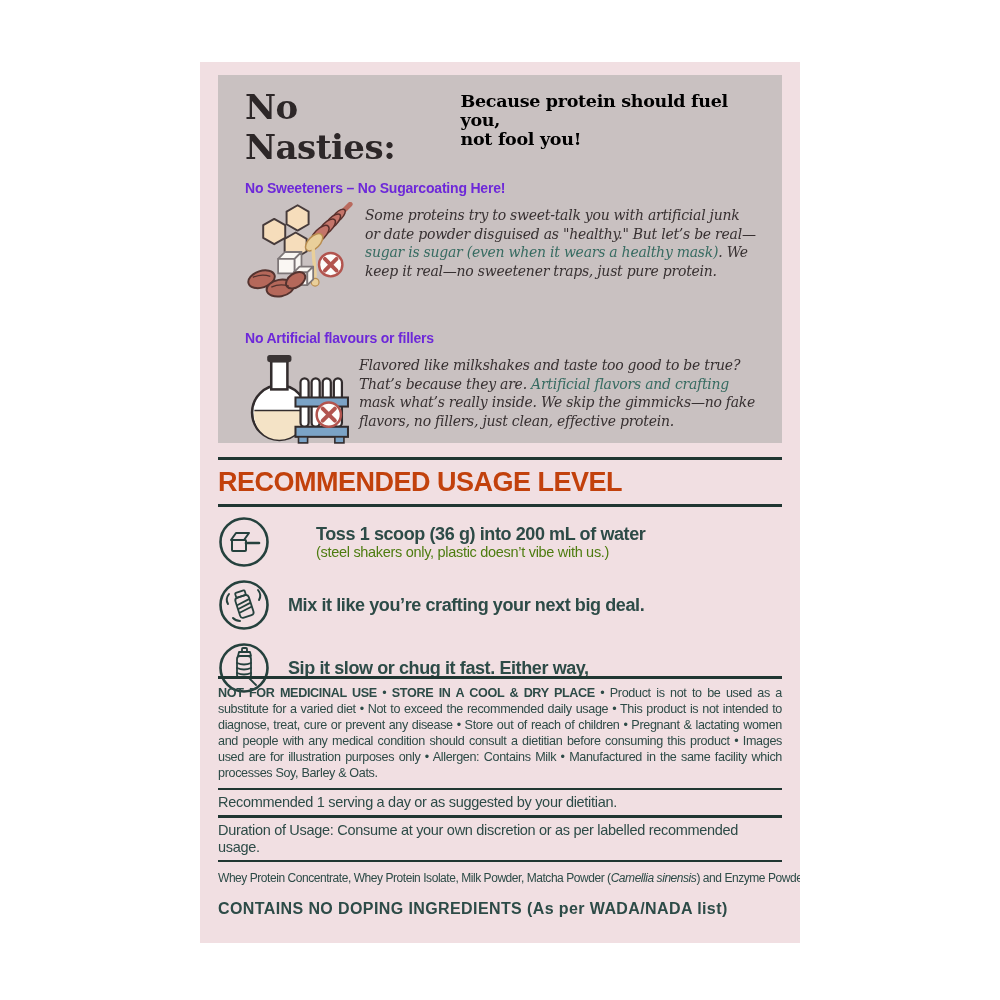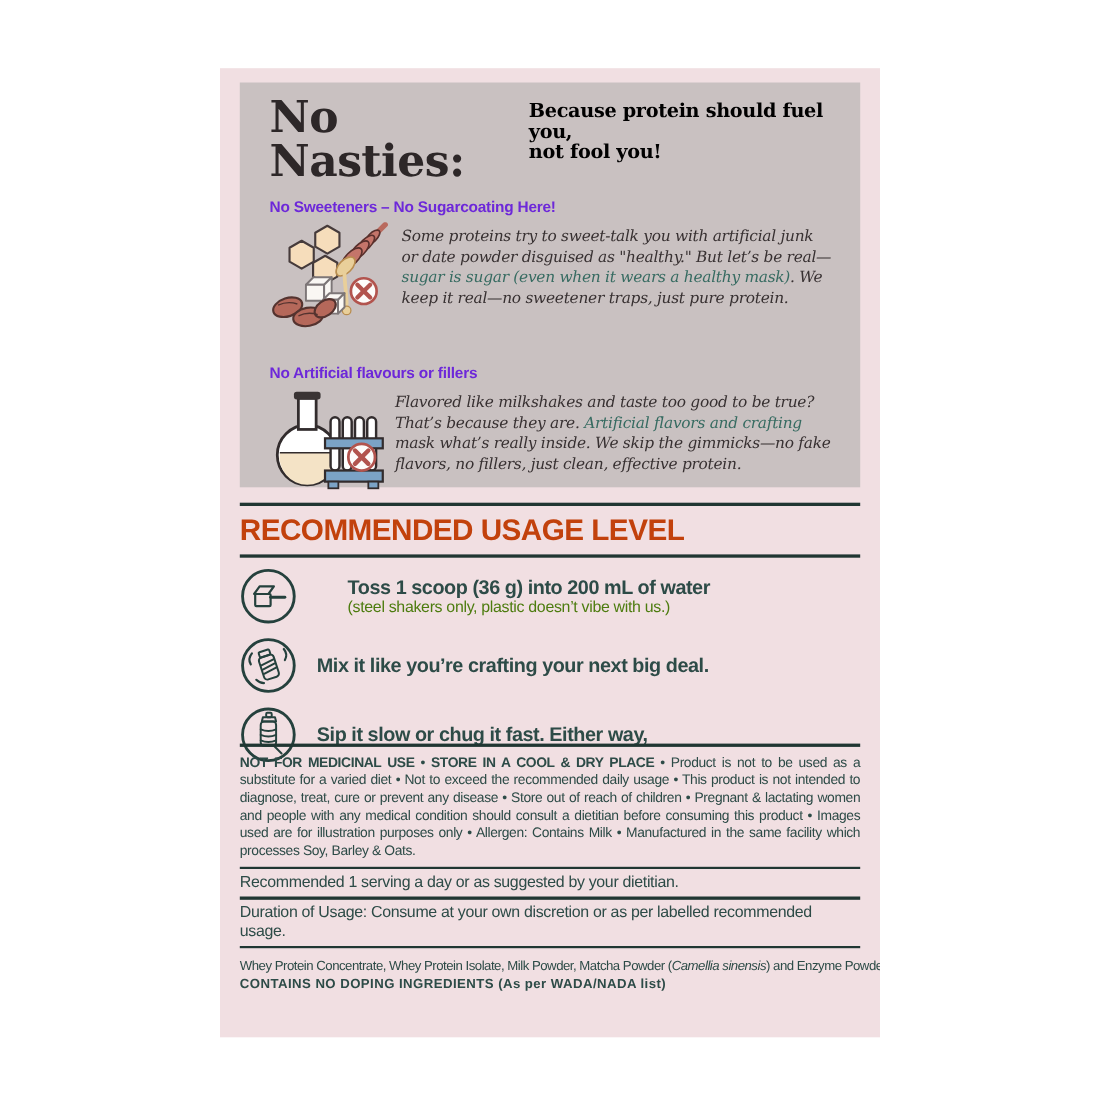--- a/index.html
+++ b/index.html
@@ -10,21 +10,21 @@
   }
   
   .panel{
     position:absolute;left:18px;top:13px;width:564px;height:368px;
     background:#c9c1c1;box-sizing:border-box;padding:12px 26px 0 27px;
     color:#322c2d;
   }
   .title-row{display:flex;align-items:flex-start;}
   .panel-title{
     font-family:"DejaVu Serif","Liberation Serif",serif;
-    font-weight:bold;font-size:40px;line-height:40px;margin:0;letter-spacing:-0.5px;
+    font-weight:bold;font-size:34px;line-height:40px;margin:0;letter-spacing:-0.5px;
     color:#2d2728;
   }
   .panel-subtitle{
     font-family:"DejaVu Serif","Liberation Serif",serif;
     font-weight:bold;font-size:17.5px;line-height:19px;color:#000000;
     padding-top:5px;margin-left:13px;letter-spacing:-0.3px;
   }
   .sec-heading{
     font-family:Liberation Sans, sans-serif;
     font-weight:bold;font-size:14px;margin:0;color:#6d28d9;letter-spacing:-0.2px;
@@ -60,21 +60,21 @@
     letter-spacing:-0.35px;
   }
   .disclaimer .bd{font-weight:bold;}
   .one-liner{margin:4px 0;font-size:14.5px;line-height:17px;letter-spacing:-0.3px;}
   .rule.thin{height:2.5px;}
   .ingredients{
     margin:9px 0 0 0;font-size:12px;letter-spacing:-0.45px;white-space:nowrap;
     line-height:15px;
   }
   .ingredients .em{font-style:italic;}
-  .doping{margin:0 0 0 0;font-size:12px;font-weight:bold;letter-spacing:0.4px;line-height:16px;}
+  .doping{margin:15px 0 0 0;font-size:16px;font-weight:bold;letter-spacing:0.4px;line-height:16px;}
 </style>
 </head>
 <body>
 
 <div class="label">
 
   <div class="panel">
     <div class="title-row">
       <h1 class="panel-title">No Nasties:</h1>
       <div class="panel-subtitle">

